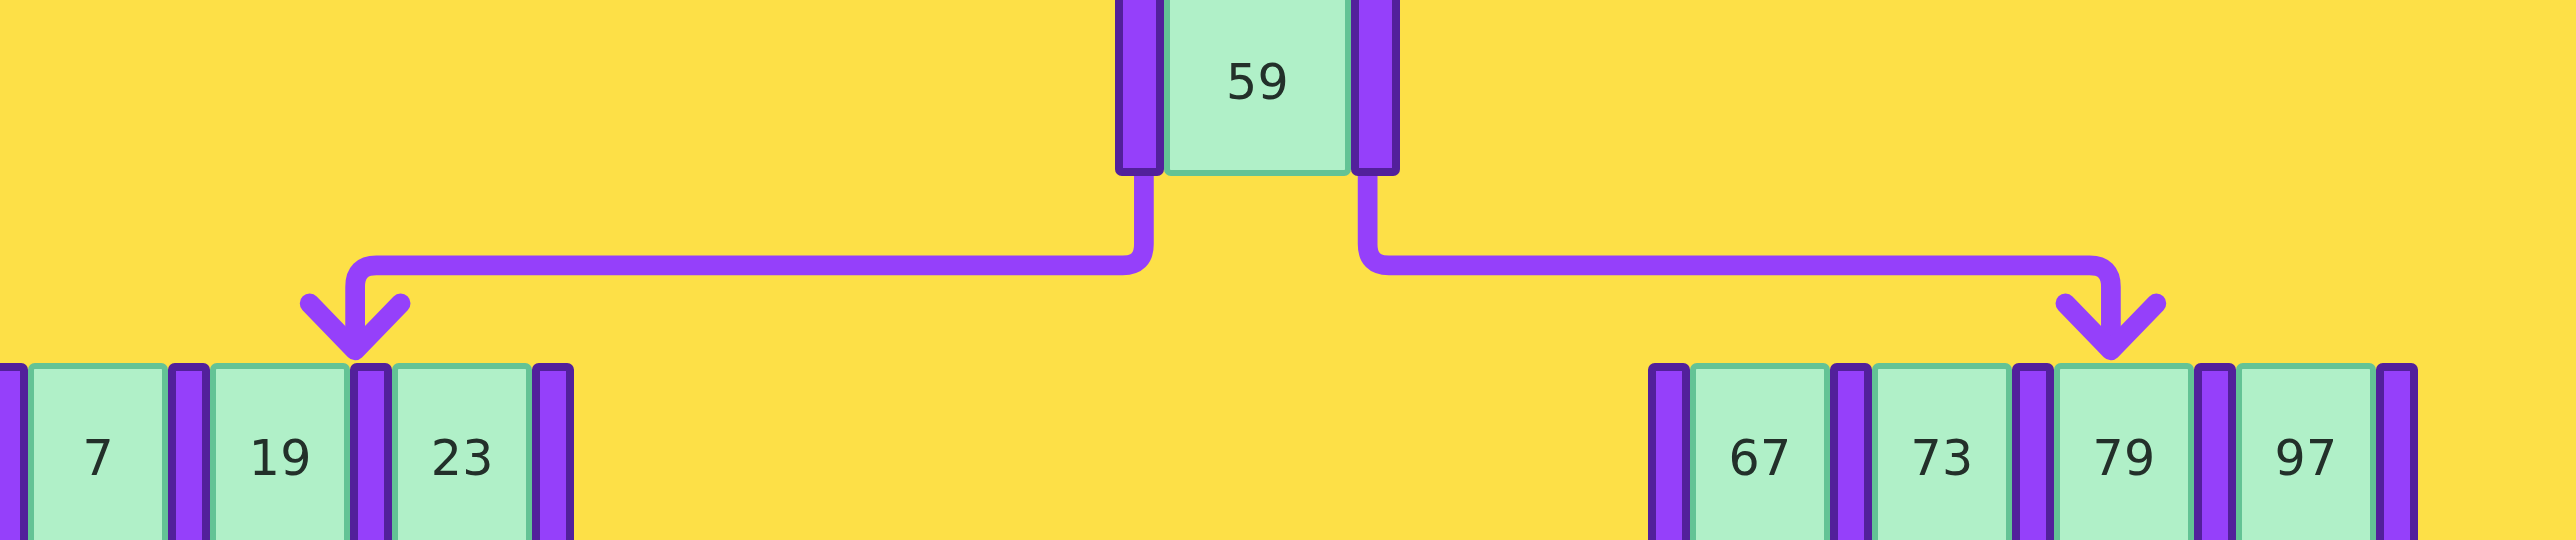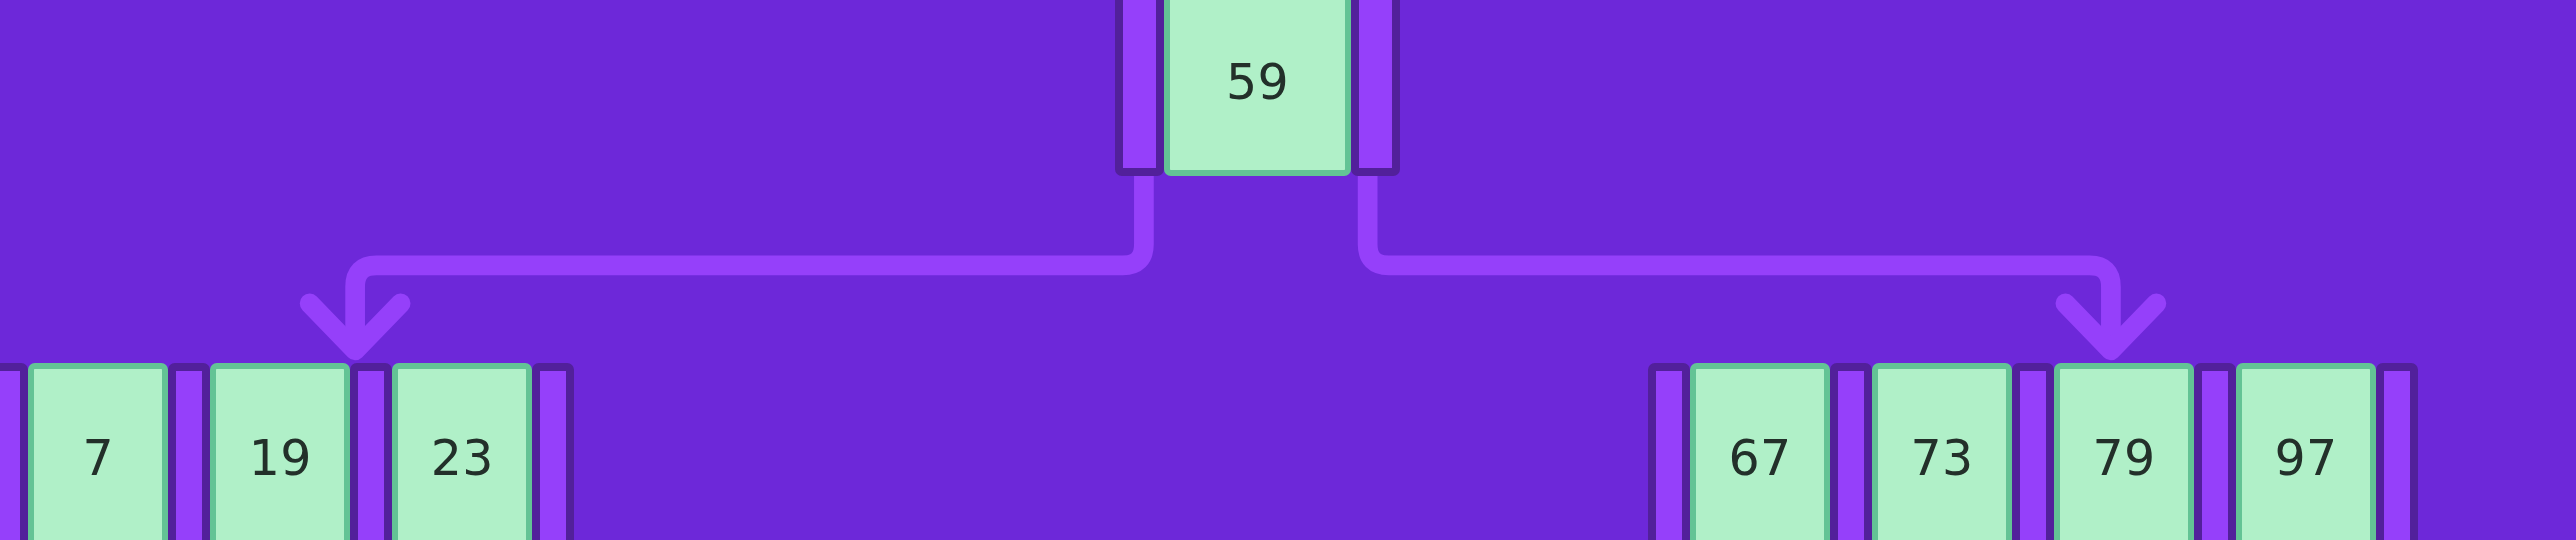--- a/index.html
+++ b/index.html
@@ -7,21 +7,21 @@
     padding: 0;
     background: #000000;
   }
   body {
     font-family: "DejaVu Sans", "Liberation Sans", sans-serif;
   }
   #stage {
     position: relative;
     width: 2576px;
     height: 540px;
-    background: #6d28d9;
+    background: #fde047;
     overflow: hidden;
   }
 
   
   #edges {
     position: absolute;
     left: 0;
     top: 0;
     width: 2576px;
     height: 540px;

